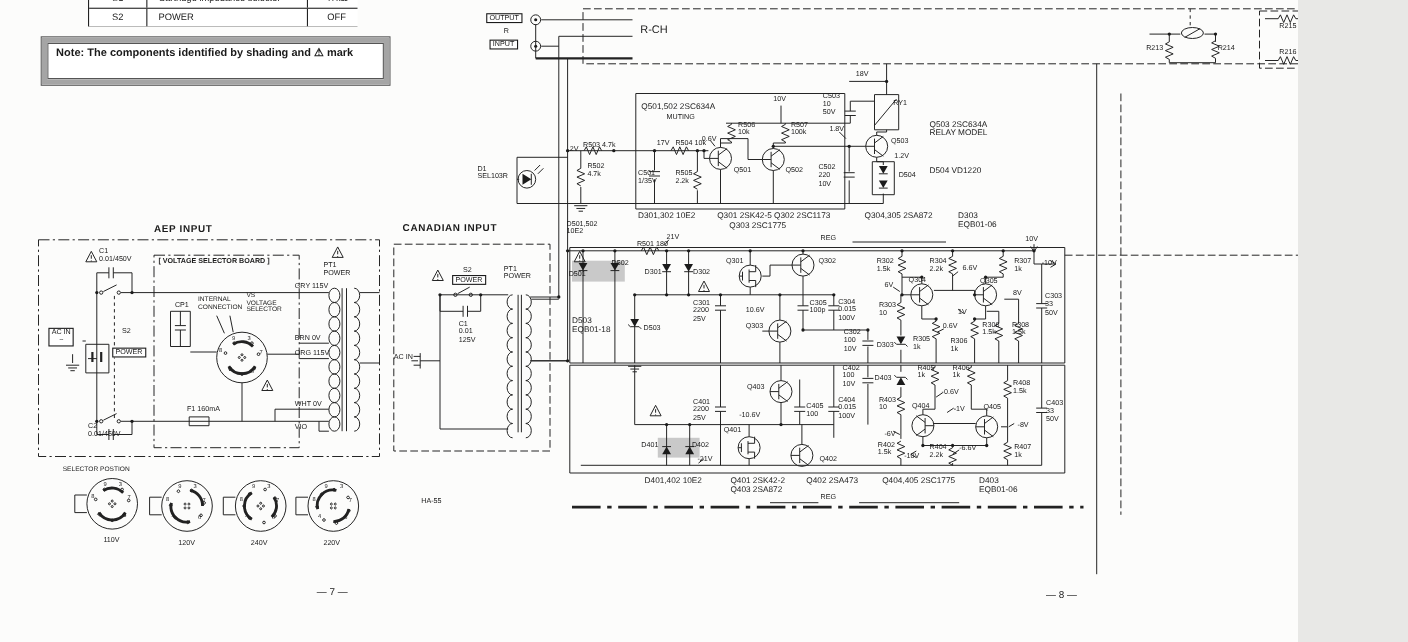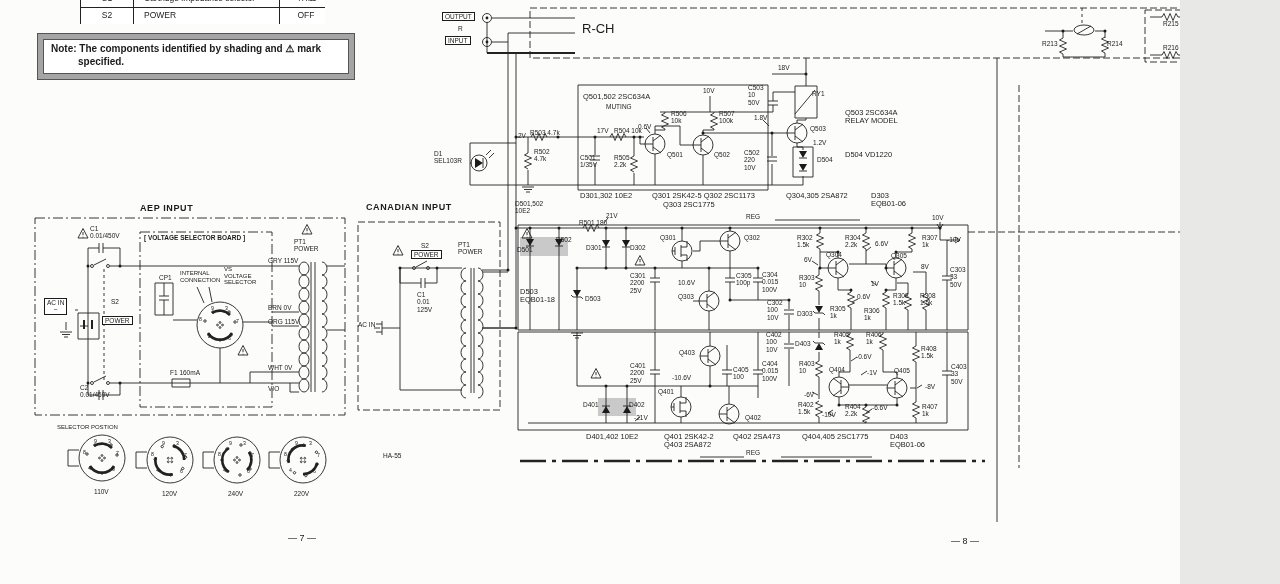--- a/index.html
+++ b/index.html
@@ -12,29 +12,29 @@
   .shade{fill:#c9c9c9;stroke:none}
   .w2{stroke-width:2}
   .thk{stroke-width:2.6}
   .dsh{stroke-dasharray:7 3}
   .dd{stroke-dasharray:10 3 2 3}
   .ds2{stroke-dasharray:3 3}
   .bigdash{stroke-dasharray:26 6 4 6;stroke-width:2.4}
   .lbl{position:absolute;font-family:"Liberation Sans",sans-serif;font-size:6.5px;line-height:1.12;
        color:#1b1b1b;white-space:pre-line;z-index:3}
   .t9{font-size:9px;font-weight:700;letter-spacing:.6px}
-  .t8{font-size:13px}
+  .t8{font-size:10px}
   .t75{font-size:7.5px}
   .t6{font-size:6px}
   .t55{font-size:5.2px}
   .bd{font-weight:700}
   .b{border:1px solid #1b1b1b;padding:0 2px;background:#fff;text-align:center}
   .notebox{position:absolute;left:38px;top:34px;width:292px;z-index:3;border:5px solid #a5a5a5;
            box-shadow:0 0 0 1px #555, inset 0 0 0 1px #555;background:#fff;
-           padding:4px 6px 5px 8px;font-weight:700;font-size:10px;line-height:1.28;color:#1b1b1b}
+           padding:4px 6px 16px 8px;font-weight:700;font-size:10px;line-height:1.28;color:#1b1b1b}
   .notebox .ind{padding-left:27px}
   .tblwrap{position:absolute;left:80px;top:0;width:245px;height:24px;overflow:hidden;z-index:3}
   .tbl{position:absolute;left:0;top:-10px;border:1.5px solid #222;background:#fff}
   .trow{display:flex;align-items:center;font-size:8.5px;color:#1b1b1b}
   .trow+.trow{border-top:1px solid #222}
   .tc{padding:2px 3px;border-right:1px solid #222;height:12px;overflow:hidden}
   .tc:last-child{border-right:none}
   .tc.c1{width:46px;text-align:center}
   .tc.c2{width:132px;padding-left:10px}
   .tc.c3{width:46px;text-align:center}
@@ -55,21 +55,20 @@
       <div class="trow">
         <div class="tc c1">S2</div>
         <div class="tc c2">POWER</div>
         <div class="tc c3">OFF</div>
       </div>
     </div>
   </div>
 
   <div class="notebox">
     <div>Note: The components identified by shading and ⚠ mark</div>
-    <div class="ind">specified.</div>
   </div>
 
   <div class="lbl pg" style="left:288px;top:533px">— 7 —</div>
   <div class="lbl pg" style="left:951px;top:536px">— 8 —</div>
 
   <svg width="1280" height="584" viewBox="0 0 1280 584">
     <defs>
       <g id="resh">
           <path d="M0,0 L2,-3.5 L5,3.5 L8,-3.5 L11,3.5 L14,-3.5 L16,0"></path>
         </g>

